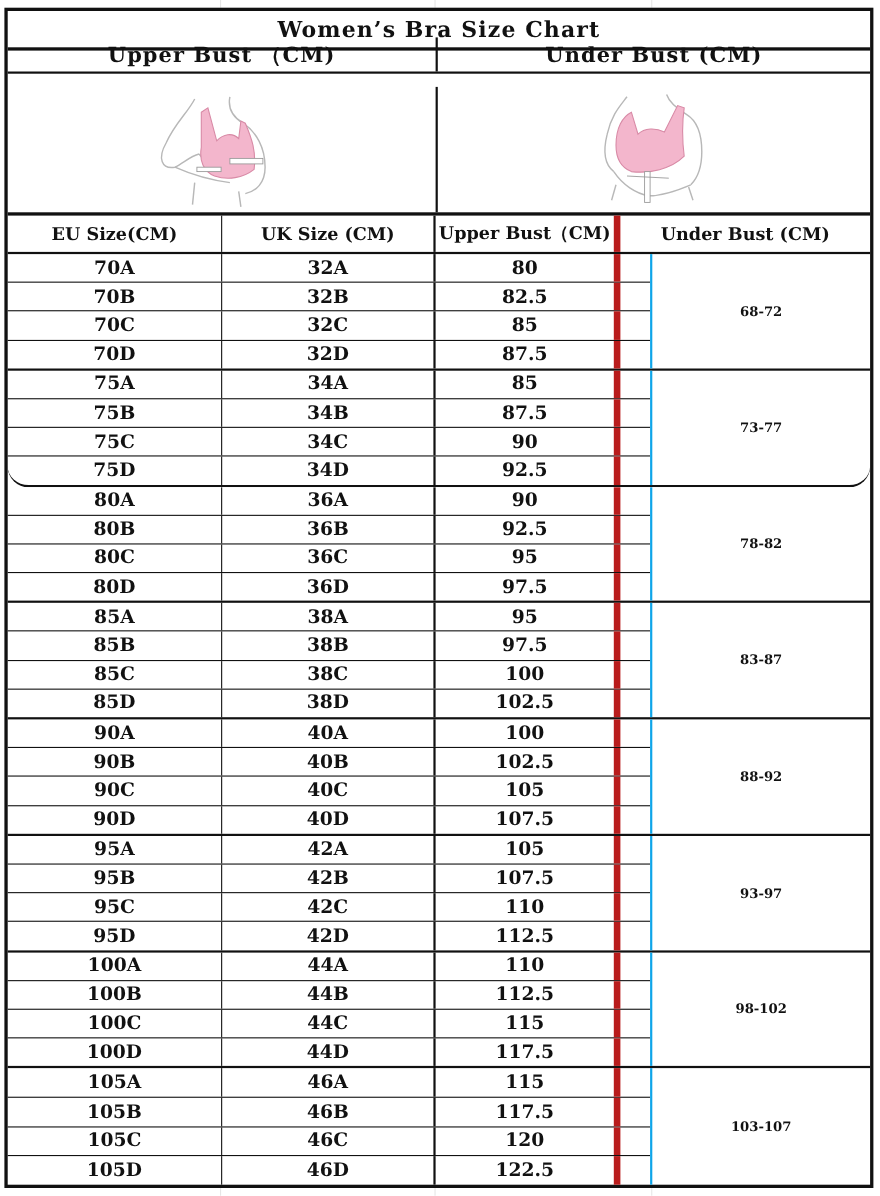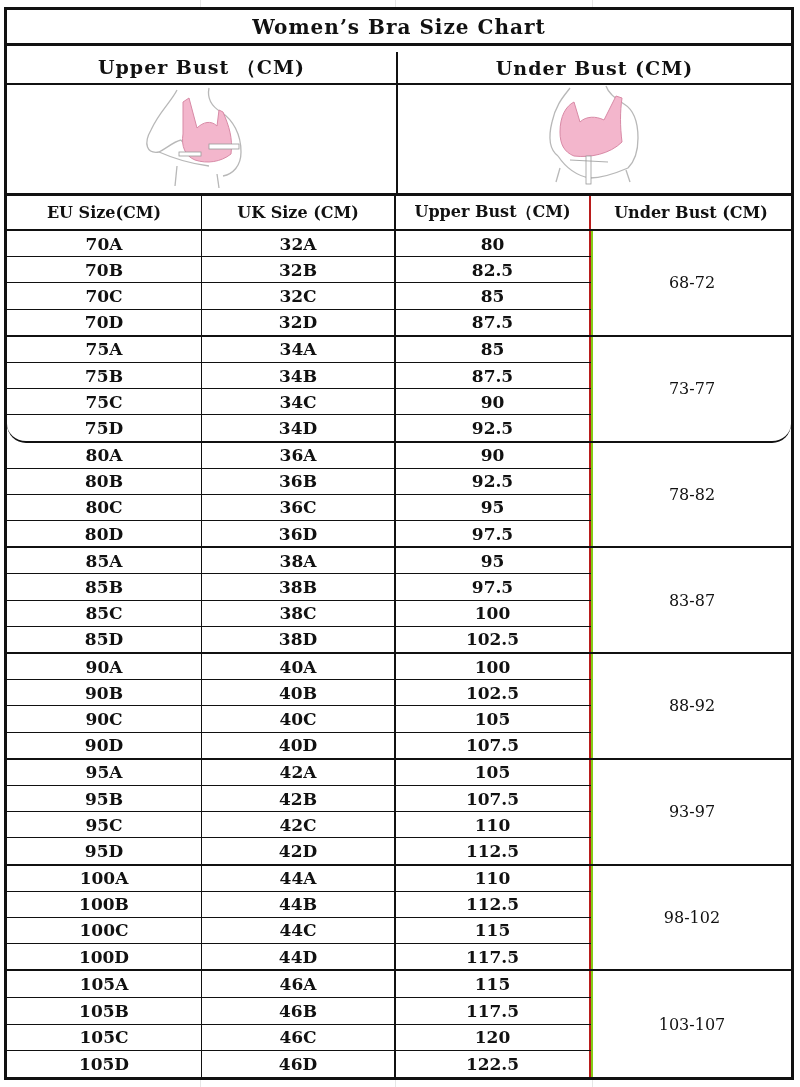--- a/index.html
+++ b/index.html
@@ -5,41 +5,41 @@
   html, body { margin:0; padding:0; background:#ffffff; }
   body { width:800px; height:1087px; position:relative; overflow:hidden;
          font-family:"DejaVu Serif", "Liberation Serif", serif; color:#111; }
   .bggrid { position:absolute; left:0; top:0; width:800px; height:1087px; pointer-events:none; }
   .bggrid .vl { position:absolute; top:0; width:1px; height:1087px; background:#e6e6e6; }
   .bggrid .vl.a{left:200px}.bggrid .vl.b{left:395px}.bggrid .vl.c{left:592px}
   .sheet { position:absolute; left:4px; top:7px; width:790px; height:1073px;
            border:3px solid #111; box-sizing:border-box; background:#fff;padding-left:33px; }
   .title { position:absolute; left:0; top:0; width:784px; height:33px; border-bottom:3px solid #111;
            display:flex; align-items:center; justify-content:center; font-size:20px; font-weight:bold; letter-spacing:1px; }
-  .hdr2 { position:absolute; left:0; top:42px; width:784px; height:31px; border-bottom:2px solid #111; display:flex; }
+  .hdr2 { position:absolute; left:0; top:24px; width:784px; height:31px; border-bottom:2px solid #111; display:flex; }
   .hdr2 .cell { display:flex; align-items:center; justify-content:center; font-size:19px; font-weight:bold; letter-spacing:1px; }
   .hdr2 .l { width:389px; border-right:2px solid #111; }
   .hdr2 .r { flex:1; }
   .img-row { position:absolute; left:0; top:69px; width:784px; height:114px; border-bottom:3px solid #111; display:flex; }
   .img-row .l { width:389px; border-right:2px solid #111; display:flex; align-items:center; justify-content:center; }
   .img-row .r { flex:1; display:flex; align-items:center; justify-content:center; }
   .colhdr { position:absolute; left:0; top:186px; width:784px; height:33px; border-bottom:2px solid #111; display:flex; }
   .colhdr div { display:flex; align-items:center; justify-content:center; font-size:16px; font-weight:bold; white-space:nowrap; overflow:hidden; }
   .c1{width:195px;border-right:1px solid #111;box-sizing:border-box}
   .c2{width:194px;border-right:2px solid #111;box-sizing:border-box}
-  .c3{width:195px;border-right:2px solid #b91c1c;box-sizing:border-box}
+  .c3{width:168px;border-right:6px solid #b91c1c;box-sizing:border-box}
   .c4{flex:1}
   .body { position:absolute; left:0; top:221px; width:784px; }
   .group { display:flex; border-bottom:2px solid #111; height:105px; box-sizing:border-box; }
   .group:last-child { border-bottom:none; }
   .group .left { width:584px; display:flex; flex-direction:column; }
   .row { display:flex; flex:1; border-bottom:1px solid #111; }
   .row:last-child { border-bottom:none; }
   .row div { display:flex; align-items:center; justify-content:center; font-size:17px; font-weight:bold; }
-  .group .under { flex:1; border-left:2px solid #84cc16; display:flex; align-items:center; justify-content:center; font-size:16px; font-weight:normal; }
+  .group .under { flex:1; border-left:2px solid #0ea5e9; display:flex; align-items:center; justify-content:center; font-size:12px; font-weight:bold; }
 </style>
 </head>
 <body>
 
 <div class="bggrid">
   <div class="vl a"></div>
   <div class="vl b"></div>
   <div class="vl c"></div>
 </div>
 

